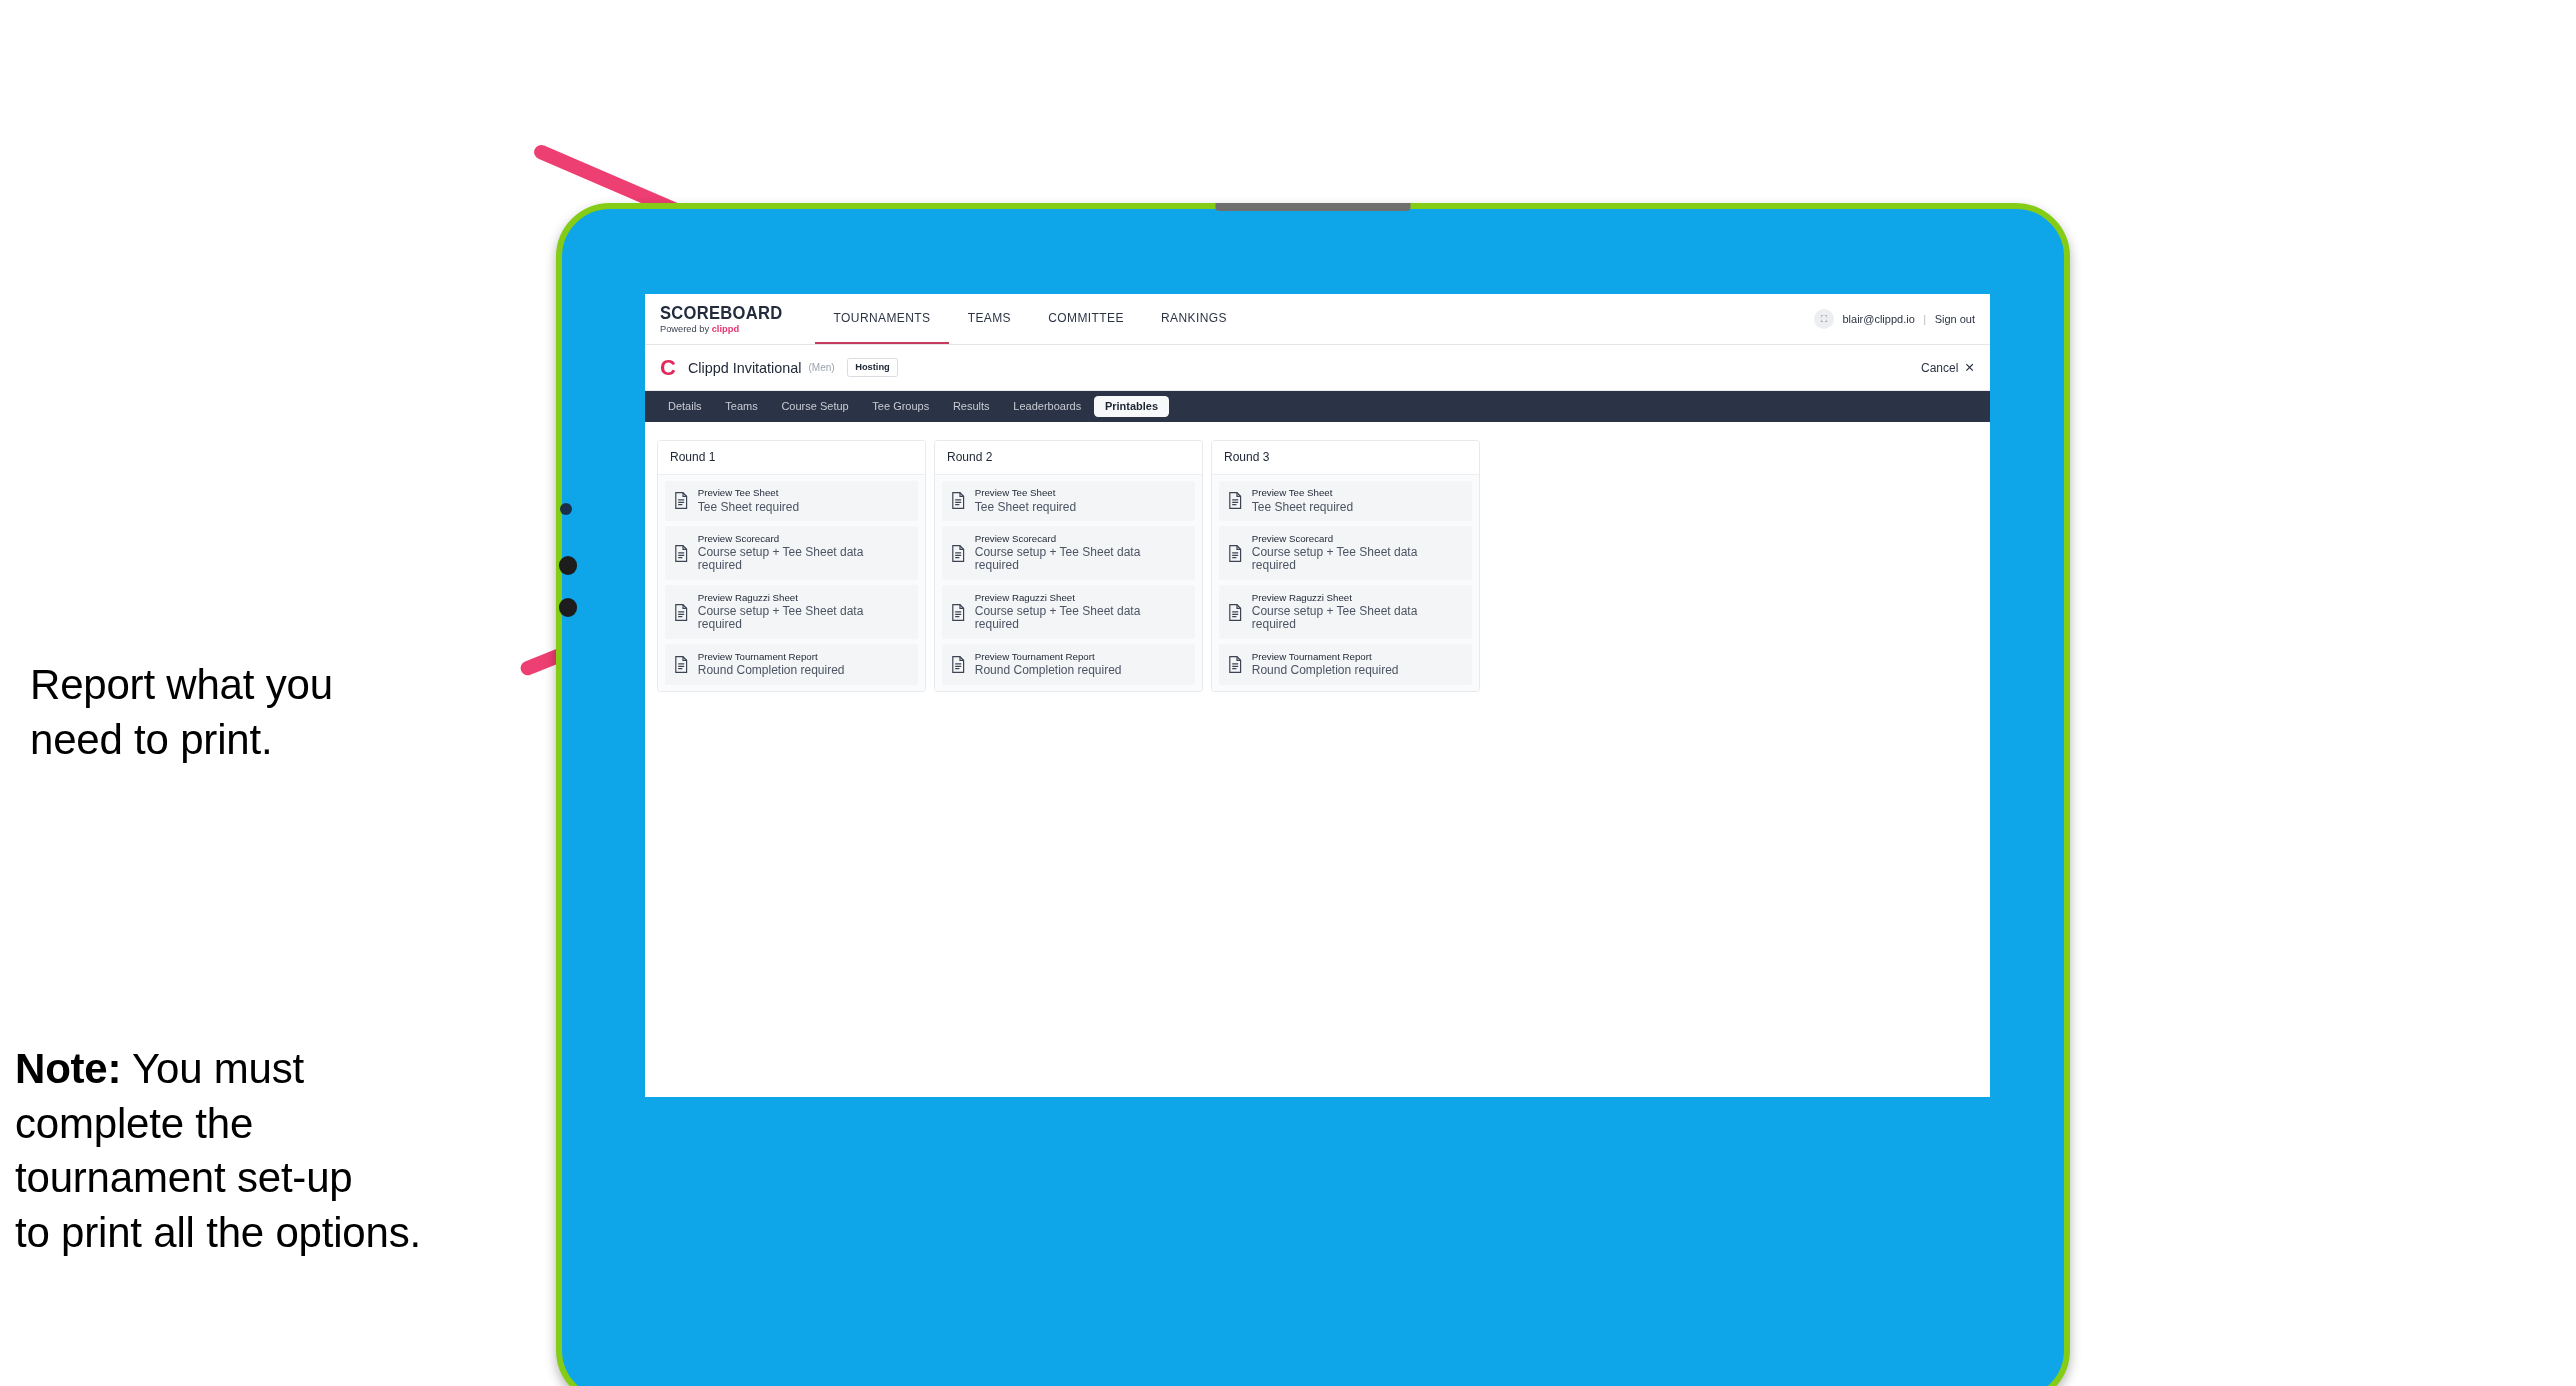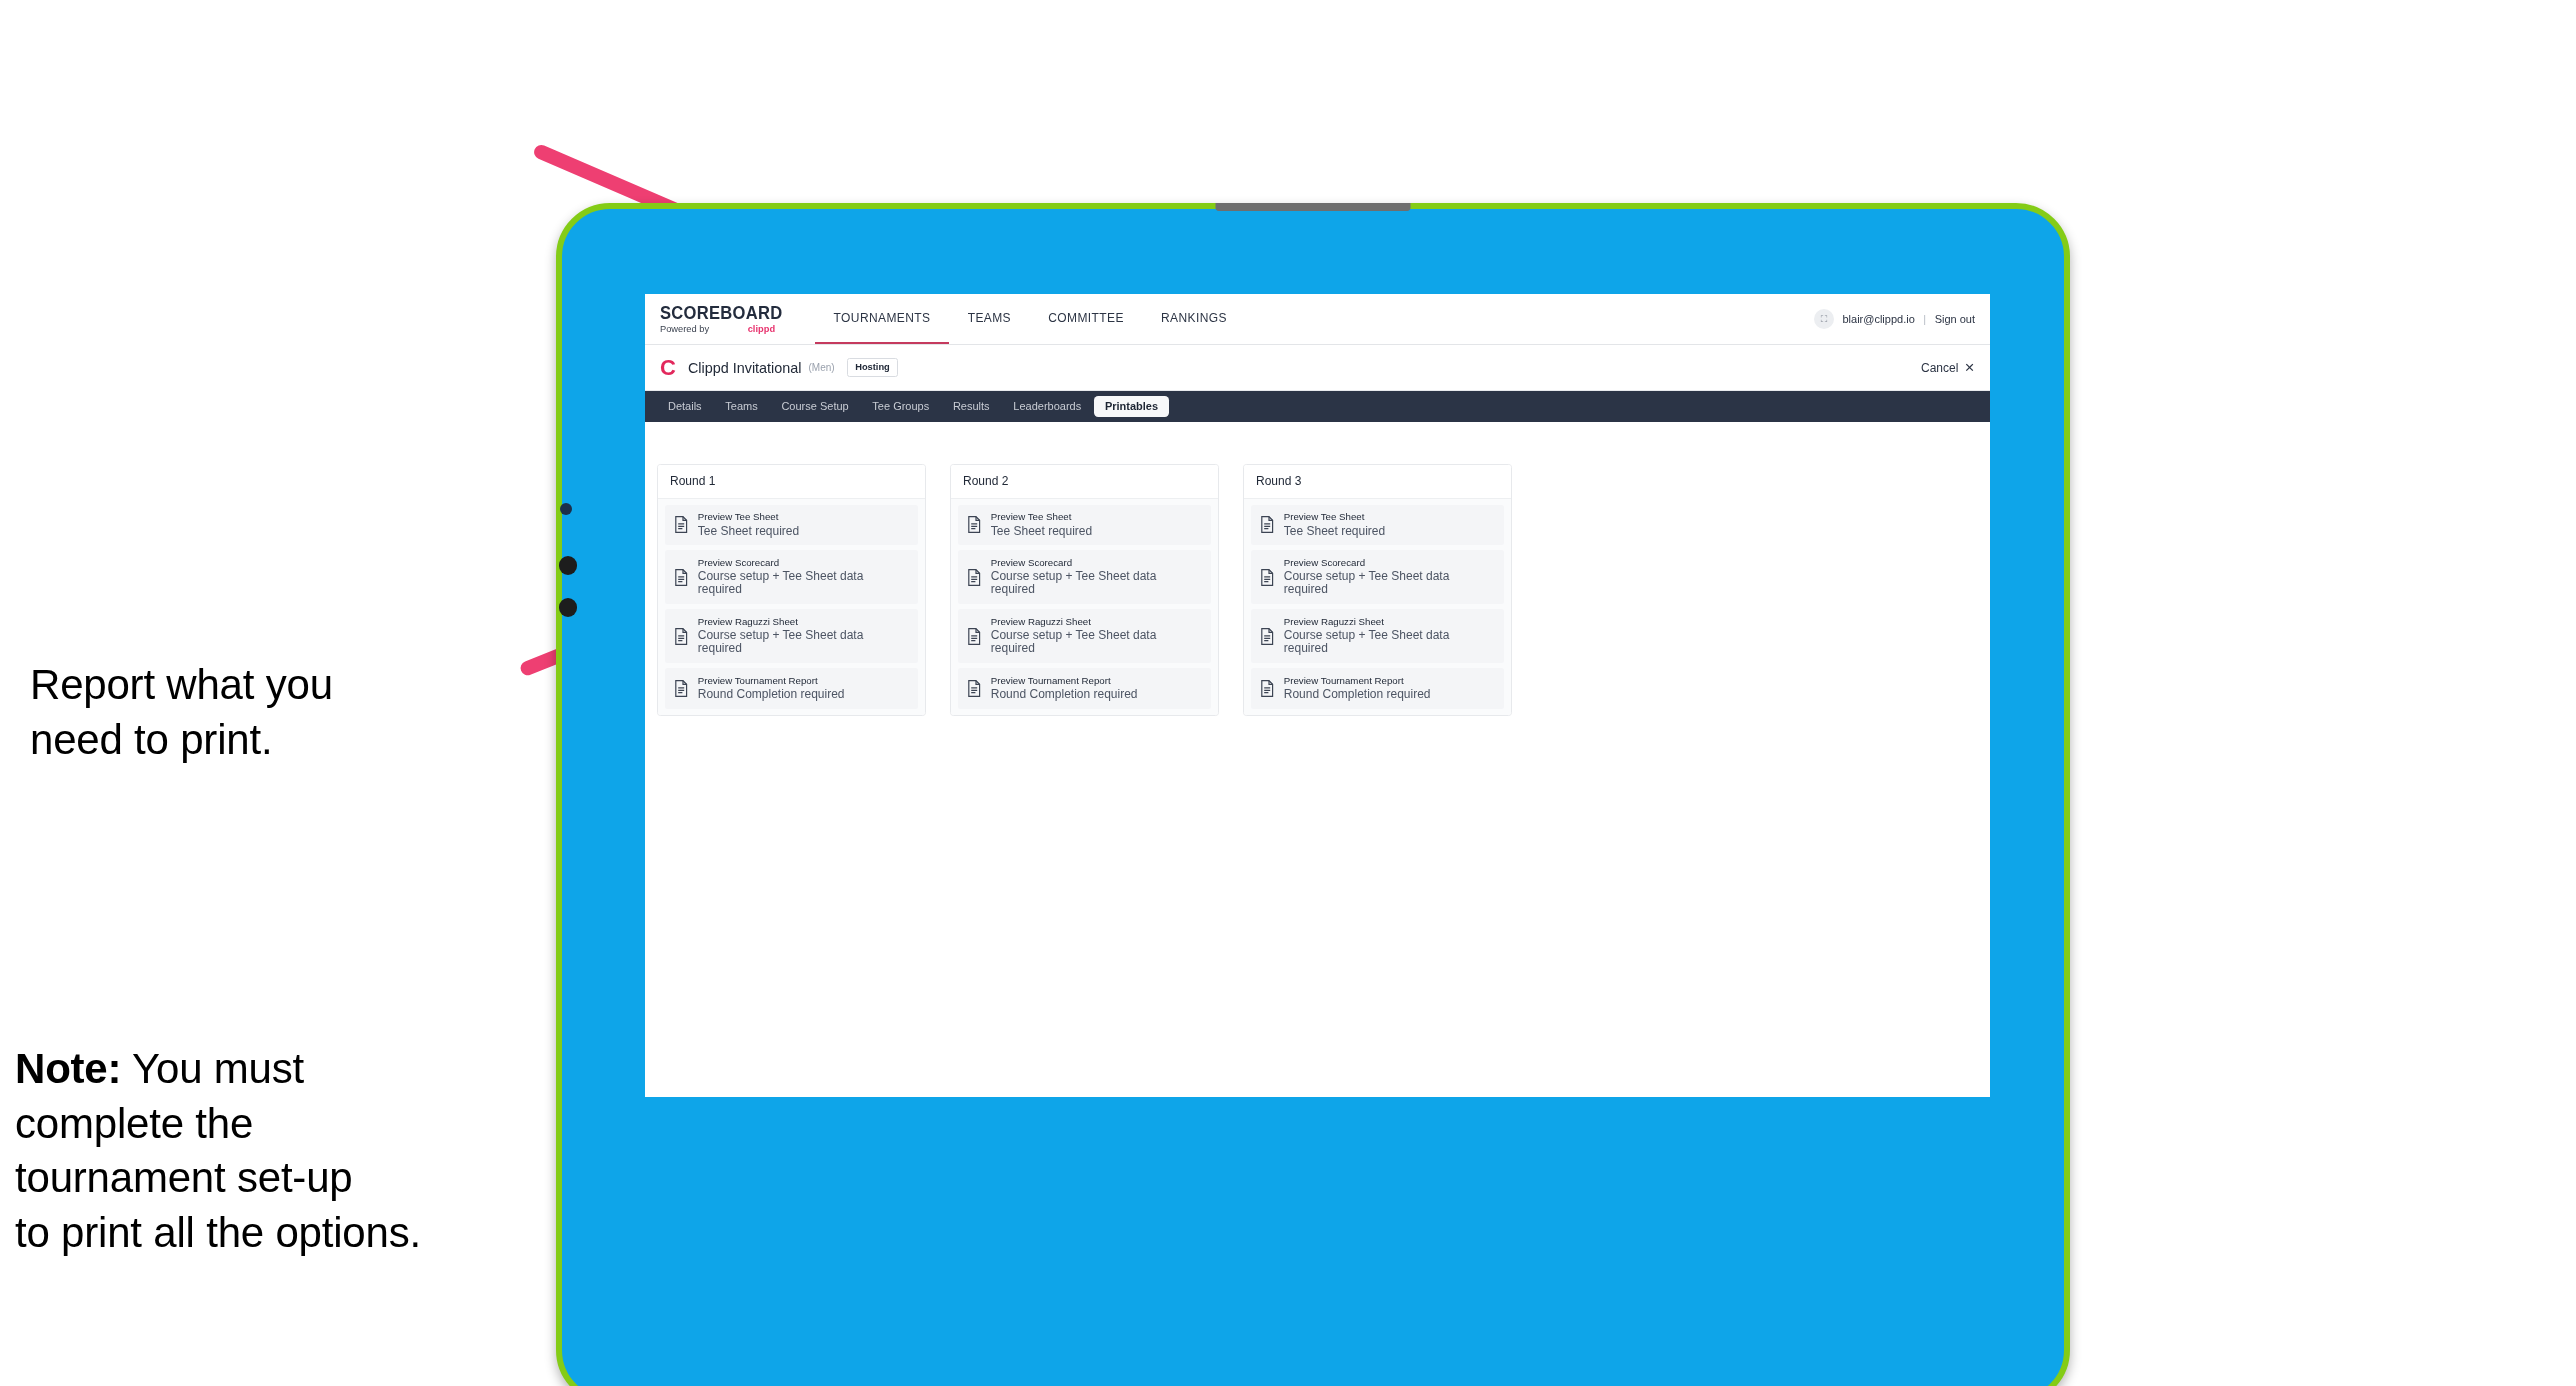--- a/index.html
+++ b/index.html
@@ -66,21 +66,21 @@
     display:flex; align-items:stretch; position:relative;
   }
   .brand { display:flex; flex-direction:column; justify-content:center;
            padding-left: 15px; padding-right: 22px; }
   .brand-title {
     font-family:"Liberation Sans Narrow","Liberation Sans",sans-serif;
     font-weight:700; font-size:18px; letter-spacing:0.3px;
     color:#232c3d; line-height:1; transform: scaleX(0.92); transform-origin:left center;
   }
   .brand-sub { font-size:9.3px; color:#3c4350; margin-top:2.5px; line-height:1; }
-  .brand-sub .clippd { color:#e8336e; font-weight:700;margin-left:36px; }
+  .brand-sub .clippd { color:#e8336e; font-weight:700; }
 
   .mainnav { display:flex; align-items:stretch; }
   .mainnav .nv {
     display:flex; align-items:center; padding: 0 18.6px;
     font-size:12px; letter-spacing:0.4px; color:#2c3444; font-weight:400;
     border-bottom: 2.5px solid transparent; cursor:pointer;
   }
   .mainnav .nv.active { border-bottom-color:#c53a5e; }
 
   .topbar-right {
@@ -120,21 +120,21 @@
     height: 31px; background:#2b3446;
     display:flex; align-items:center; padding-left:12px; gap:1.7px;
   }
   .tab {
     font-size:11px; color:#c8ccd4; padding: 5px 11px; border-radius:4.2px;
     cursor:pointer; line-height:1;
   }
   .tab.active { background:#f7f8f9; color:#1d2533; font-weight:700; }
 
   
-  .content { padding: 18px 12px; display:flex; gap:24px; align-items:flex-start;margin-top:24px; }
+  .content { padding: 18px 12px; display:flex; gap:8px; align-items:flex-start; }
   .round-card {
     width: 269px; background:#fff;
     border:0.8px solid #e7e9ec; border-radius:3.4px; overflow:hidden;
   }
   .round-head {
     padding: 9.3px 12px; font-size:12px; color:#222a38;
     border-bottom:0.8px solid #edeff1; background:#fff;
   }
   .round-body { background:#fafbfc; padding:6px 6.8px; }
   .pitem {

